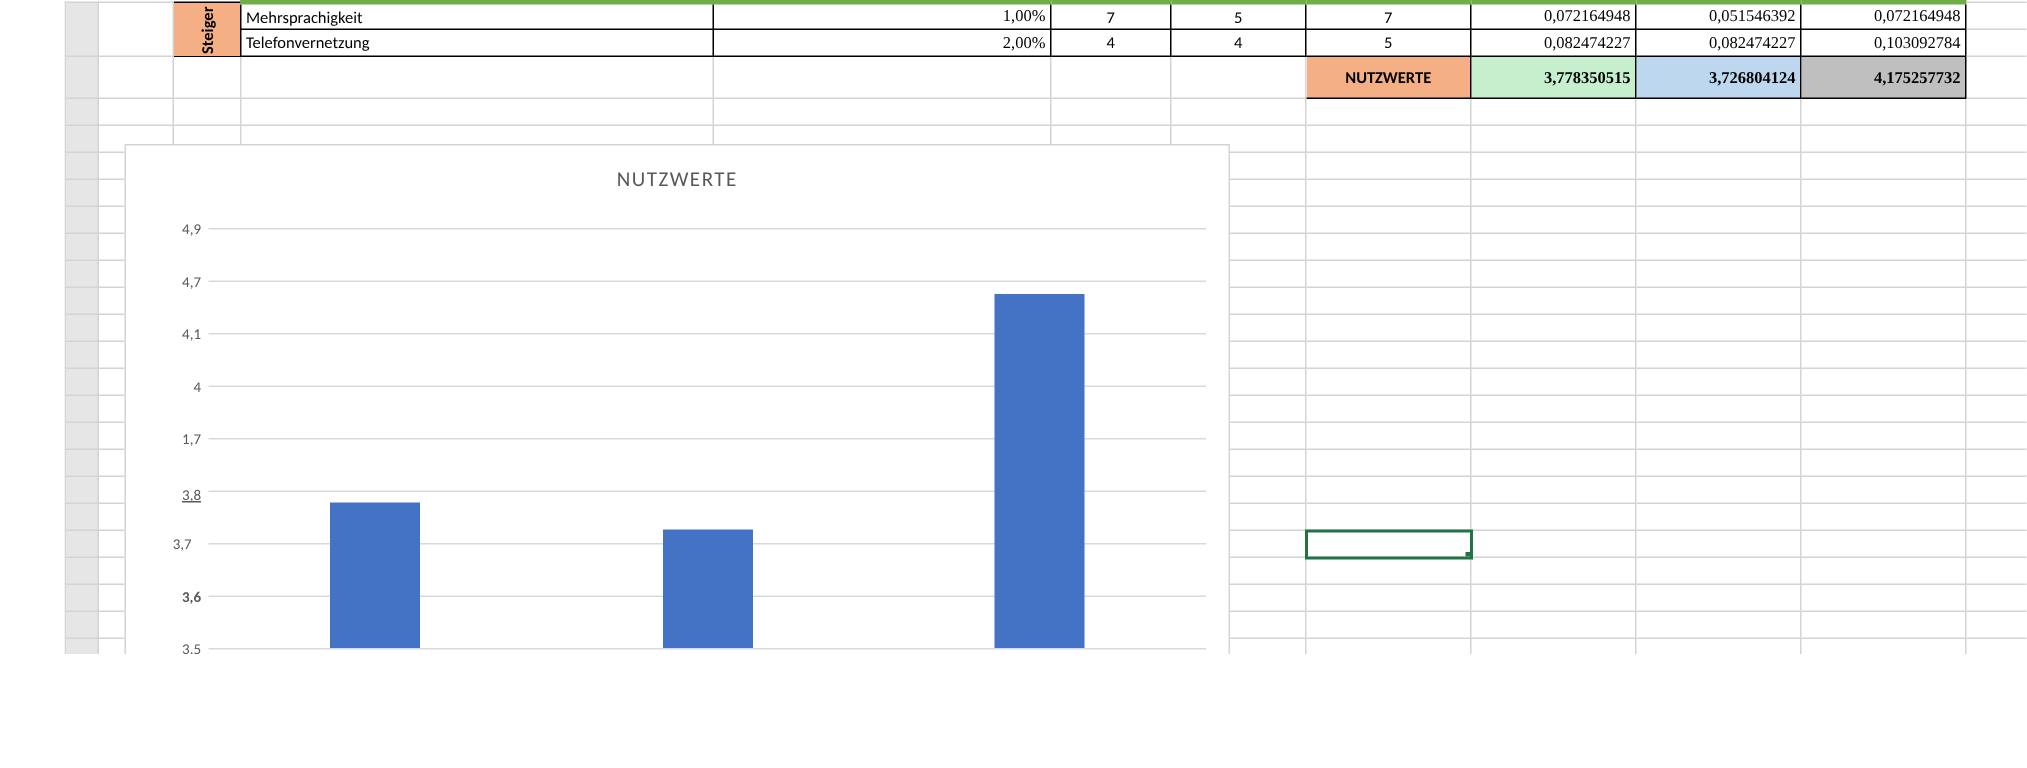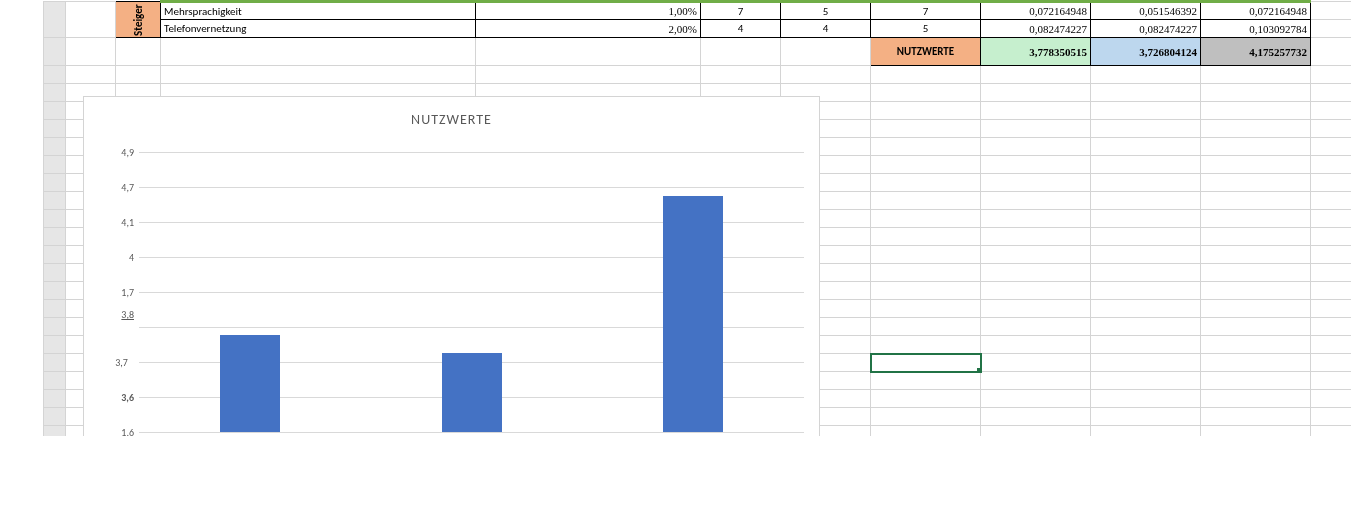--- a/index.html
+++ b/index.html
@@ -411,27 +411,27 @@
           <td colspan="1" rowspan="1"></td>
           <td colspan="1" rowspan="1"></td>
         </tr>
       </tbody>
 </table>
 
 <div class="chart">
   <div class="chart-title">NUTZWERTE</div>
   <div class="plot" id="plot">
         <div class="gline" style="top: 280px;"></div>
-        <div class="ylab" style="top: 274px;">1,6</div>
+        <div class="ylab" style="top: 274px;">3,5</div>
         <div class="gline" style="top: 245px;"></div>
         <div class="ylab" style="top: 239px; font-weight: bold;">3,6</div>
         <div class="gline" style="top: 210px;"></div>
         <div class="ylab" style="top: 204px; text-align: center;">3,7</div>
         <div class="gline" style="top: 175px;"></div>
-        <div class="ylab" style="top: 156px; text-decoration: underline;">3,8</div>
+        <div class="ylab" style="top: 171px; text-decoration: underline;">3,8</div>
         <div class="gline" style="top: 140px;"></div>
         <div class="ylab" style="top: 134px;">1,7</div>
         <div class="gline" style="top: 105px;"></div>
         <div class="ylab" style="top: 99px;">4</div>
         <div class="gline" style="top: 70px;"></div>
         <div class="ylab" style="top: 64px;">4,1</div>
         <div class="gline" style="top: 35px;"></div>
         <div class="ylab" style="top: 29px;">4,7</div>
         <div class="gline" style="top: 0px;"></div>
         <div class="ylab" style="top: -6px;">4,9</div>

